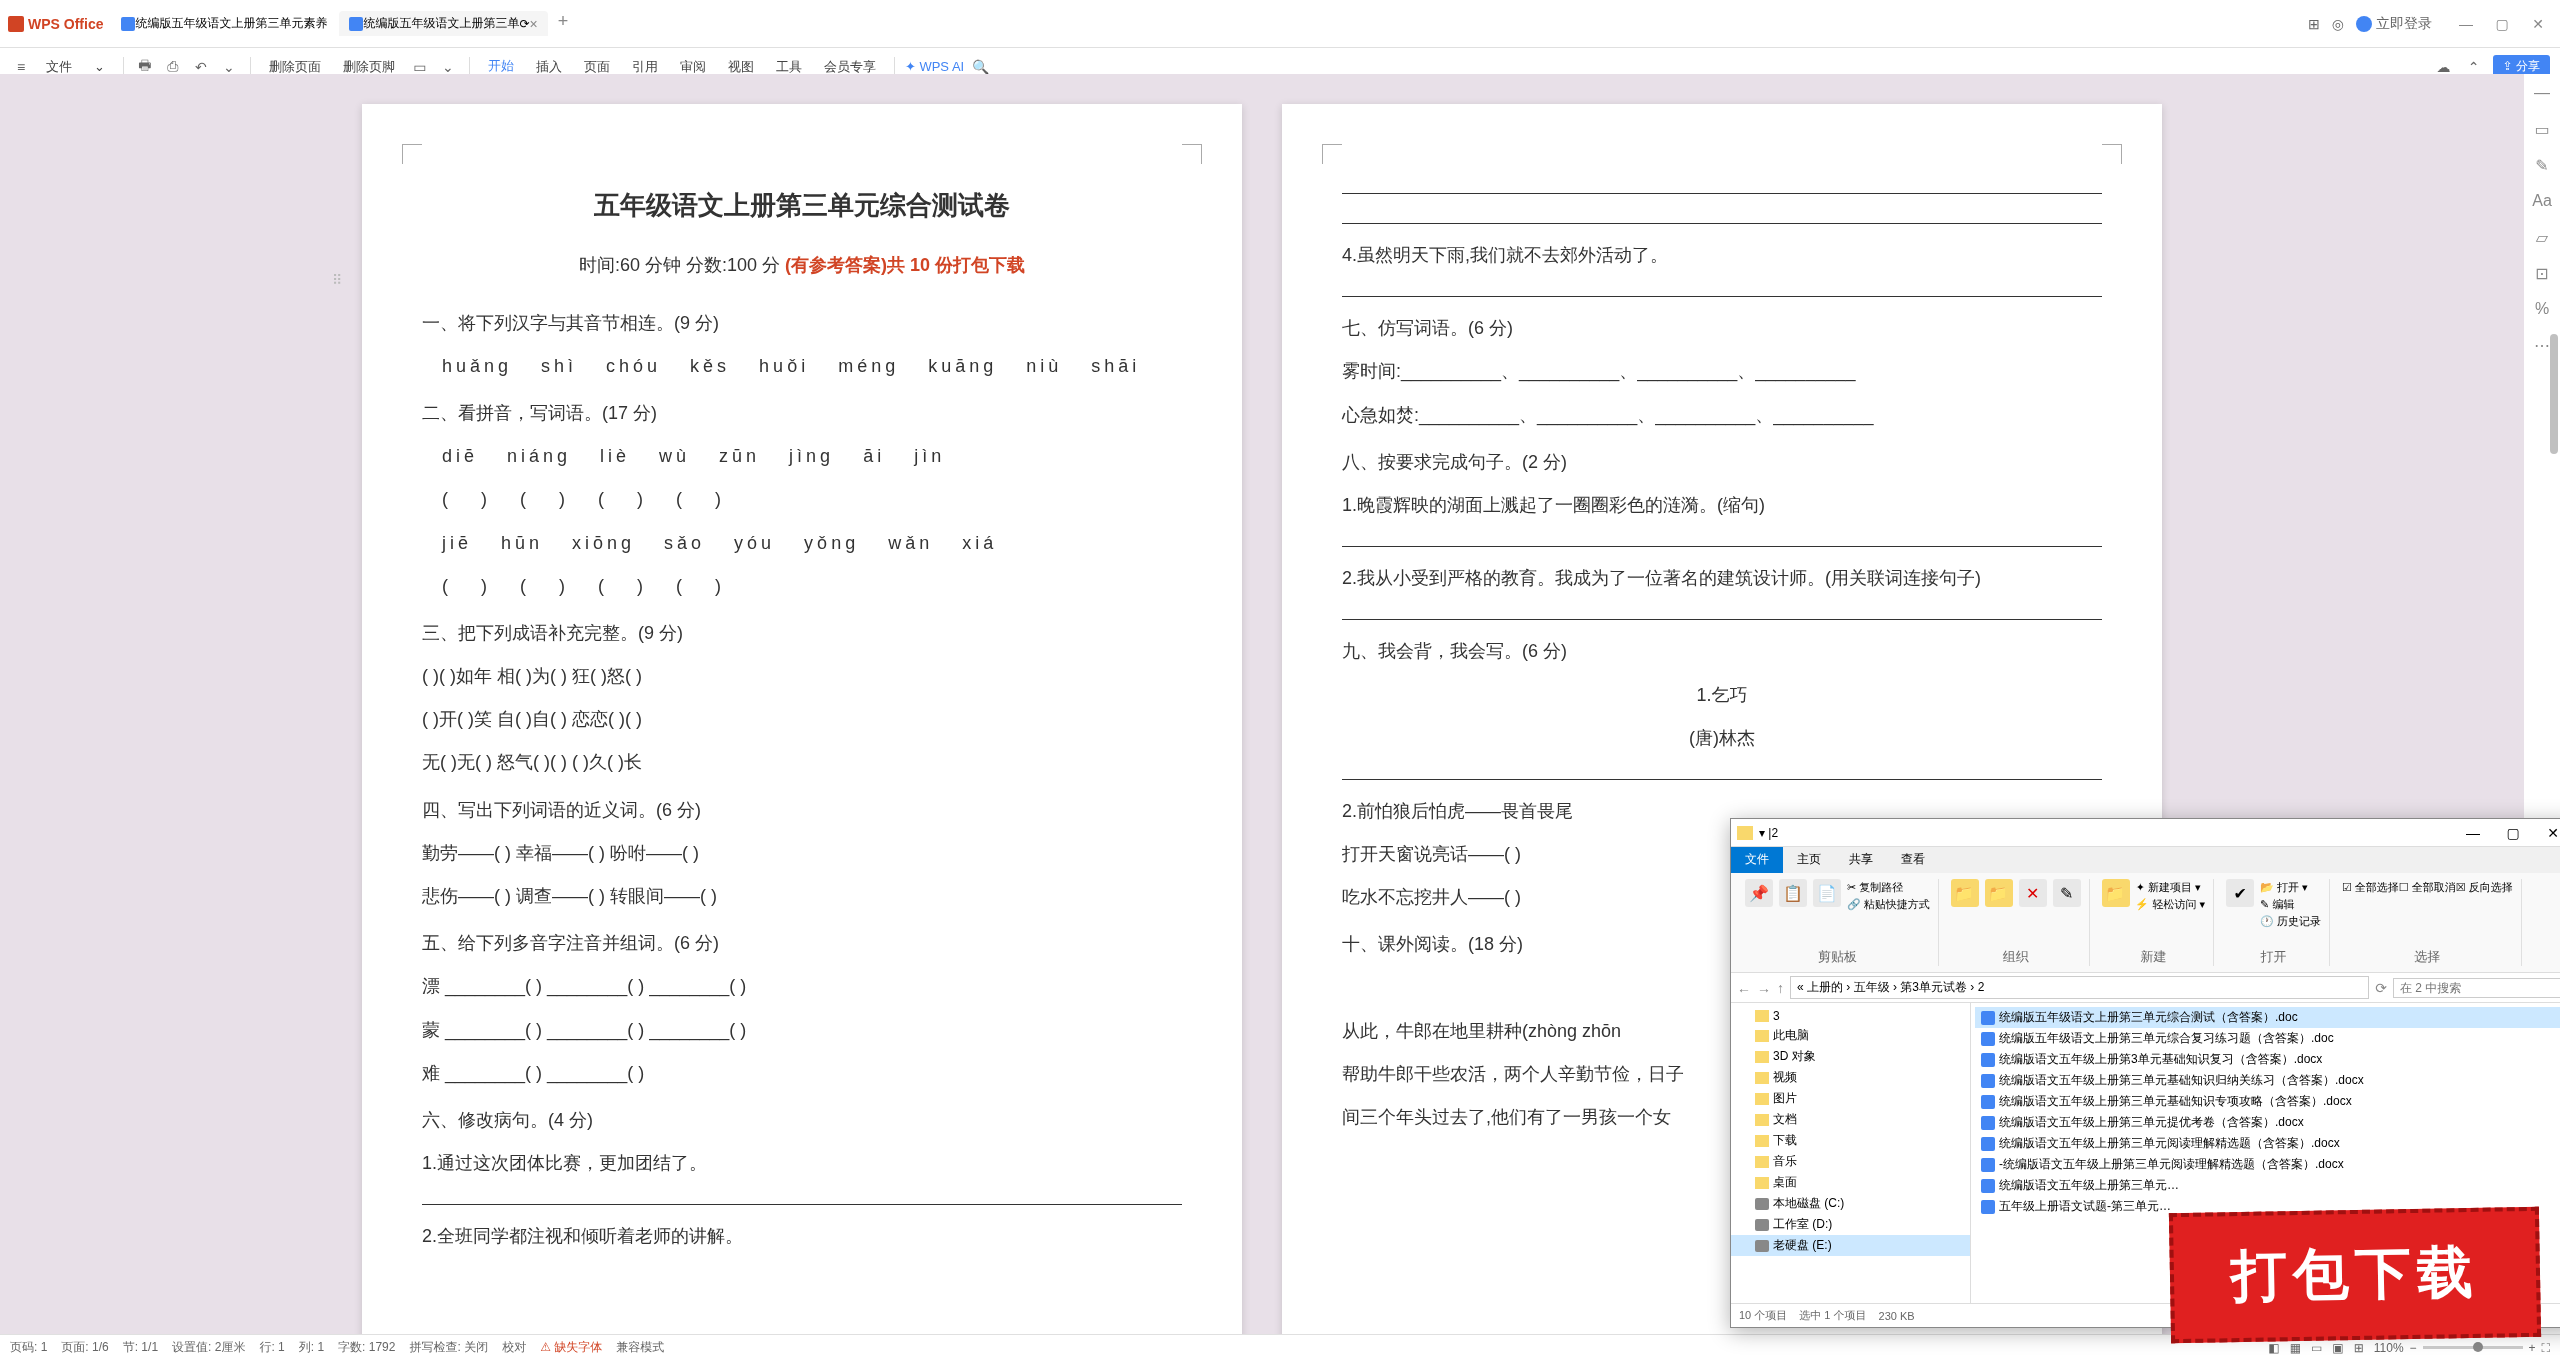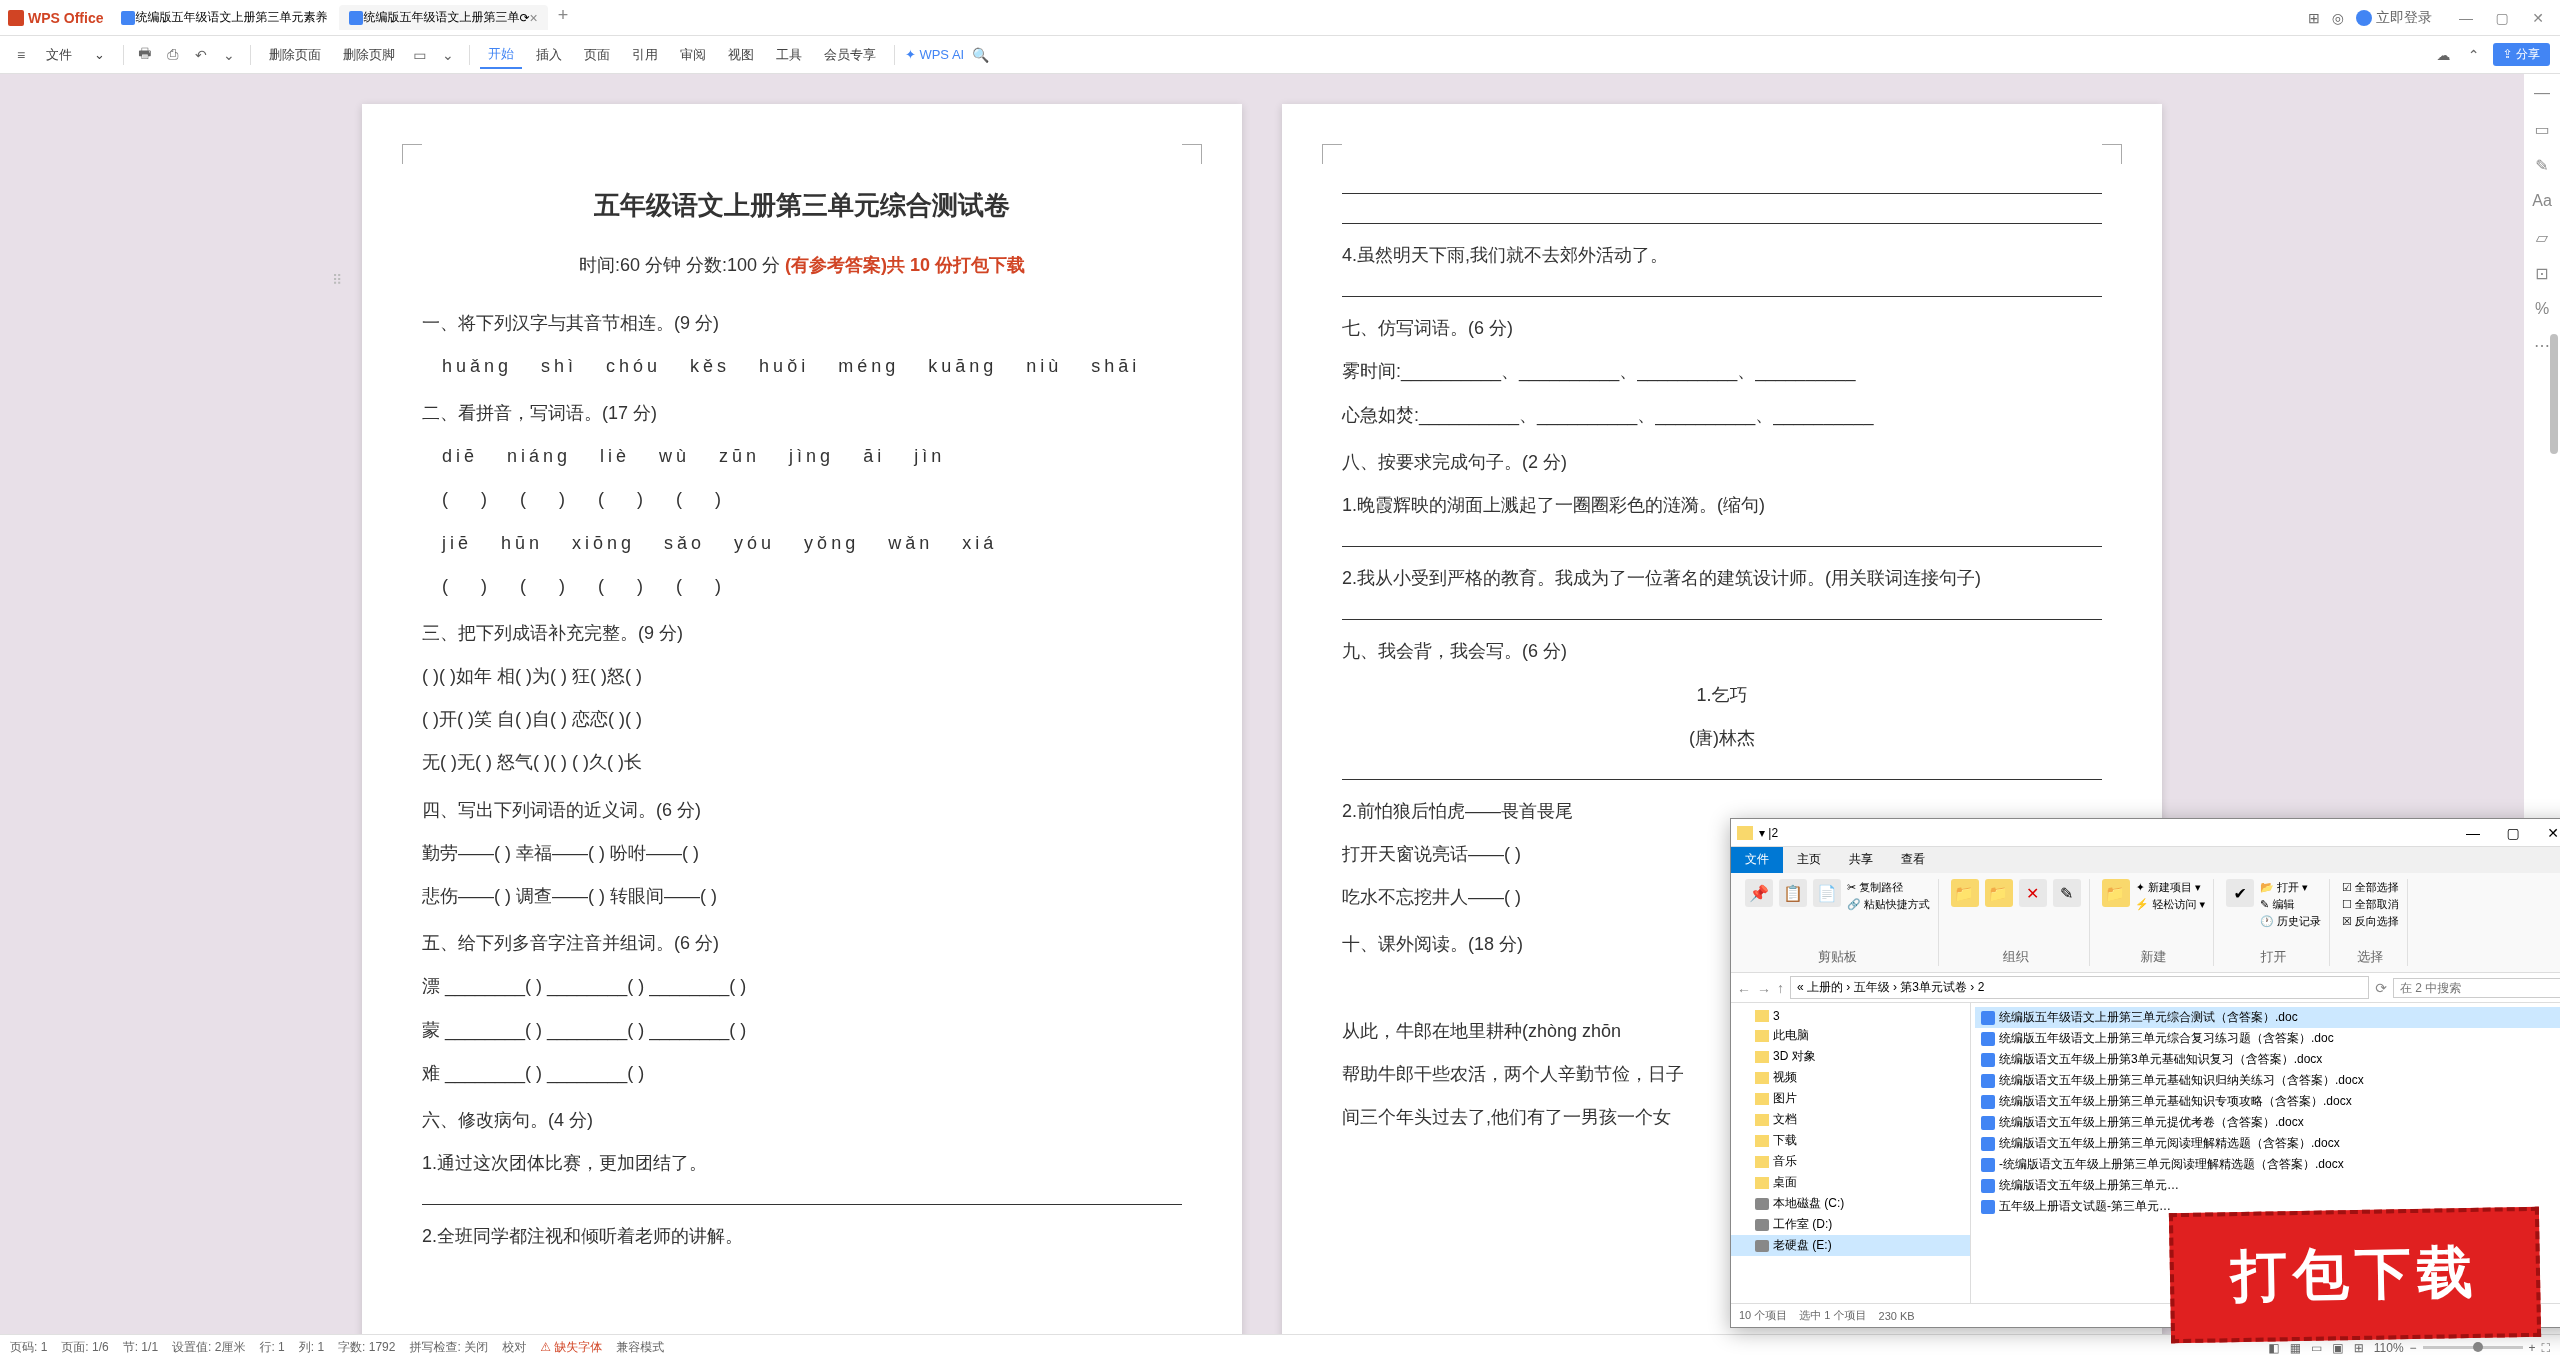--- a/index.html
+++ b/index.html
@@ -1,19 +1,19 @@
 <!DOCTYPE html>
 <html><head>
 <meta charset="utf-8">
 <style>
 * { margin: 0; padding: 0; box-sizing: border-box; font-family: "Microsoft YaHei", sans-serif; }
 body { background: #f0e8f0; width: 2560px; height: 1360px; overflow: hidden; position: relative; }
 
 
-.titlebar { height: 36px; background: #fff; display: flex; align-items: center; padding: 0 8px; border-bottom: 1px solid #e0e0e0; }
+.titlebar { height: 48px; background: #fff; display: flex; align-items: center; padding: 0 8px; border-bottom: 1px solid #e0e0e0; }
 .titlebar .logo { color: #d14424; font-weight: bold; font-size: 14px; margin-right: 8px; display: flex; align-items: center; }
 .titlebar .logo-icon { width: 16px; height: 16px; background: #d14424; margin-right: 4px; border-radius: 2px; }
 .titlebar .tabs { display: flex; gap: 2px; }
 .titlebar .tab { padding: 4px 10px; font-size: 12px; display: flex; align-items: center; gap: 0; border-radius: 4px 4px 0 0; }
 .titlebar .tab.active { background: #f5f5f5; }
 .titlebar .tab-icon { width: 14px; height: 14px; background: #4285f4; border-radius: 2px; }
 .titlebar .tab-close { font-size: 14px; color: #888; cursor: pointer; }
 .titlebar .add-tab { font-size: 18px; color: #888; padding: 0 8px; }
 .titlebar .right-ctrl { margin-left: auto; display: flex; gap: 12px; align-items: center; }
 .titlebar .right-ctrl span { font-size: 14px; color: #666; }
@@ -324,21 +324,21 @@
         <div class="gicon">✔</div>
         <div style="display:flex;flex-direction:column">
           <span class="small">📂 <span>打开</span> ▾</span>
           <span class="small">✎ <span>编辑</span></span>
           <span class="small">🕐 <span>历史记录</span></span>
         </div>
       </div>
       <div class="glabel">打开</div>
     </div>
     <div class="grp">
-      <div style="display:flex;flex-direction:column">
+      <div style="display:flex;flex-direction:row">
         <span class="small">☑ <span>全部选择</span></span>
         <span class="small">☐ <span>全部取消</span></span>
         <span class="small">☒ <span>反向选择</span></span>
       </div>
       <div class="glabel">选择</div>
     </div>
   </div>
   <div class="addr">
     <span class="nav-btn">←</span>
     <span class="nav-btn">→</span>

